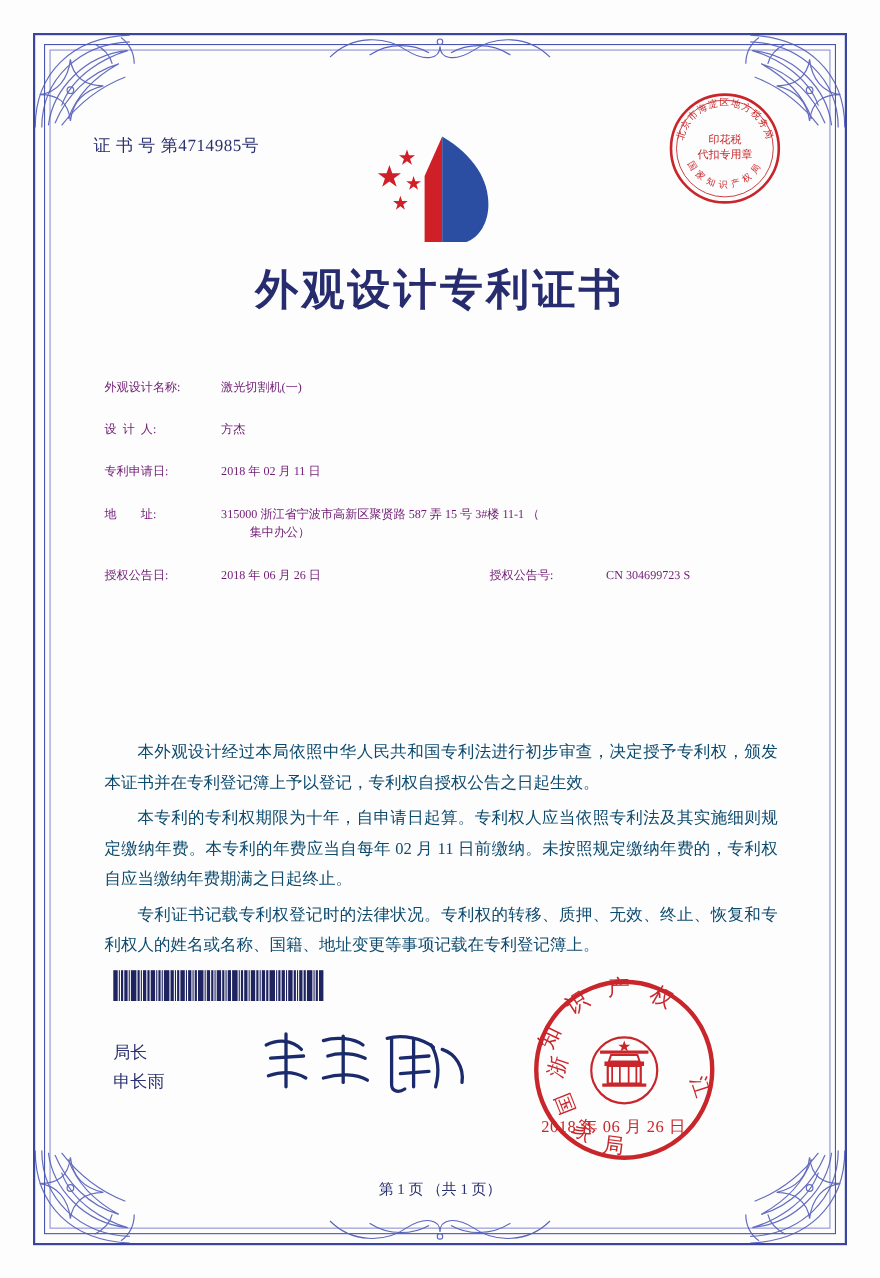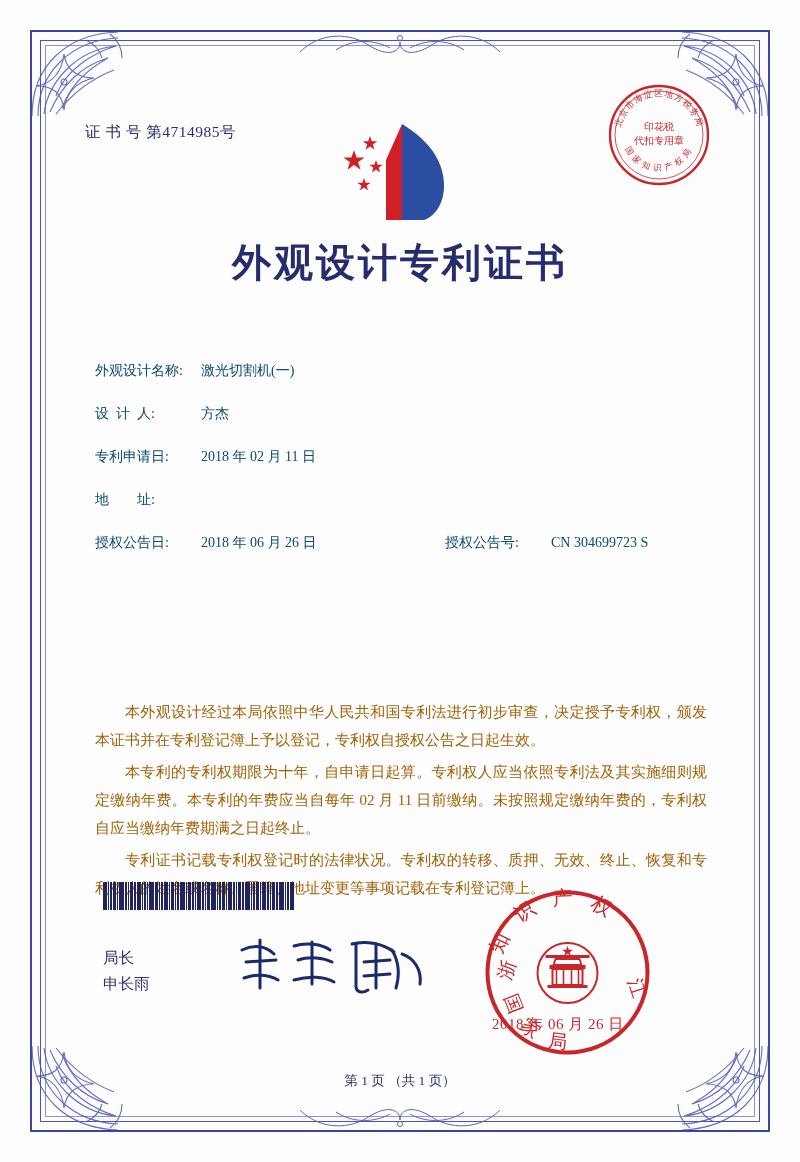--- a/index.html
+++ b/index.html
@@ -92,24 +92,24 @@
     font-weight: bold;
     letter-spacing: 3px;
     color: #262c6e;
     font-family: "Liberation Serif", serif;
   }
 
   
   .fields {
     position: absolute;
     left: 95px;
-    top: 360px;
+    top: 344px;
     width: 620px;
-    font-size: 14px;
-    color: #0c4a6e;
+    font-size: 11px;
+    color: #701a75;
   }
   .field-row {
     display: flex;
     align-items: flex-start;
     margin-bottom: 22px;
     line-height: 1.5;
   }
   .field-label {
     width: 106px;
     flex: 0 0 106px;
@@ -131,25 +131,25 @@
   .two-col .field-label-b {
     width: 106px;
     flex: 0 0 106px;
     white-space: pre;
   }
 
   
   .body-text {
     position: absolute;
     left: 95px;
-    top: 698px;
+    top: 670px;
     width: 612px;
     font-size: 15px;
     line-height: 28px;
-    color: #a16207;
+    color: #0c4a6e;
     text-align: justify;
   }
   .body-text p {
     margin: 0 0 4px 0;
     text-indent: 30px;
   }
 
   
   .barcode {
     position: absolute;
@@ -354,20 +354,24 @@
 
 
     <div class="field-row">
       <div class="field-label">专利申请日:</div>
       <div class="field-value">2018 年 02 月 11 日</div>
     </div>
 
 
     <div class="field-row">
       <div class="field-label">地        址:</div>
+      <div class="field-value">
+        <span>315000 浙江省宁波市高新区聚贤路 587 弄 15 号 3#楼 11-1 （</span>
+        <span class="indent2">集中办公）</span>
+      </div>
     </div>
 
     <div class="field-row two-col">
       <div class="col-a">
         <div class="field-label">授权公告日:</div>
         <div class="field-value">2018 年 06 月 26 日</div>
       </div>
       <div class="col-b">
         <div class="field-label-b">授权公告号:</div>
         <div class="field-value">CN 304699723 S</div>

